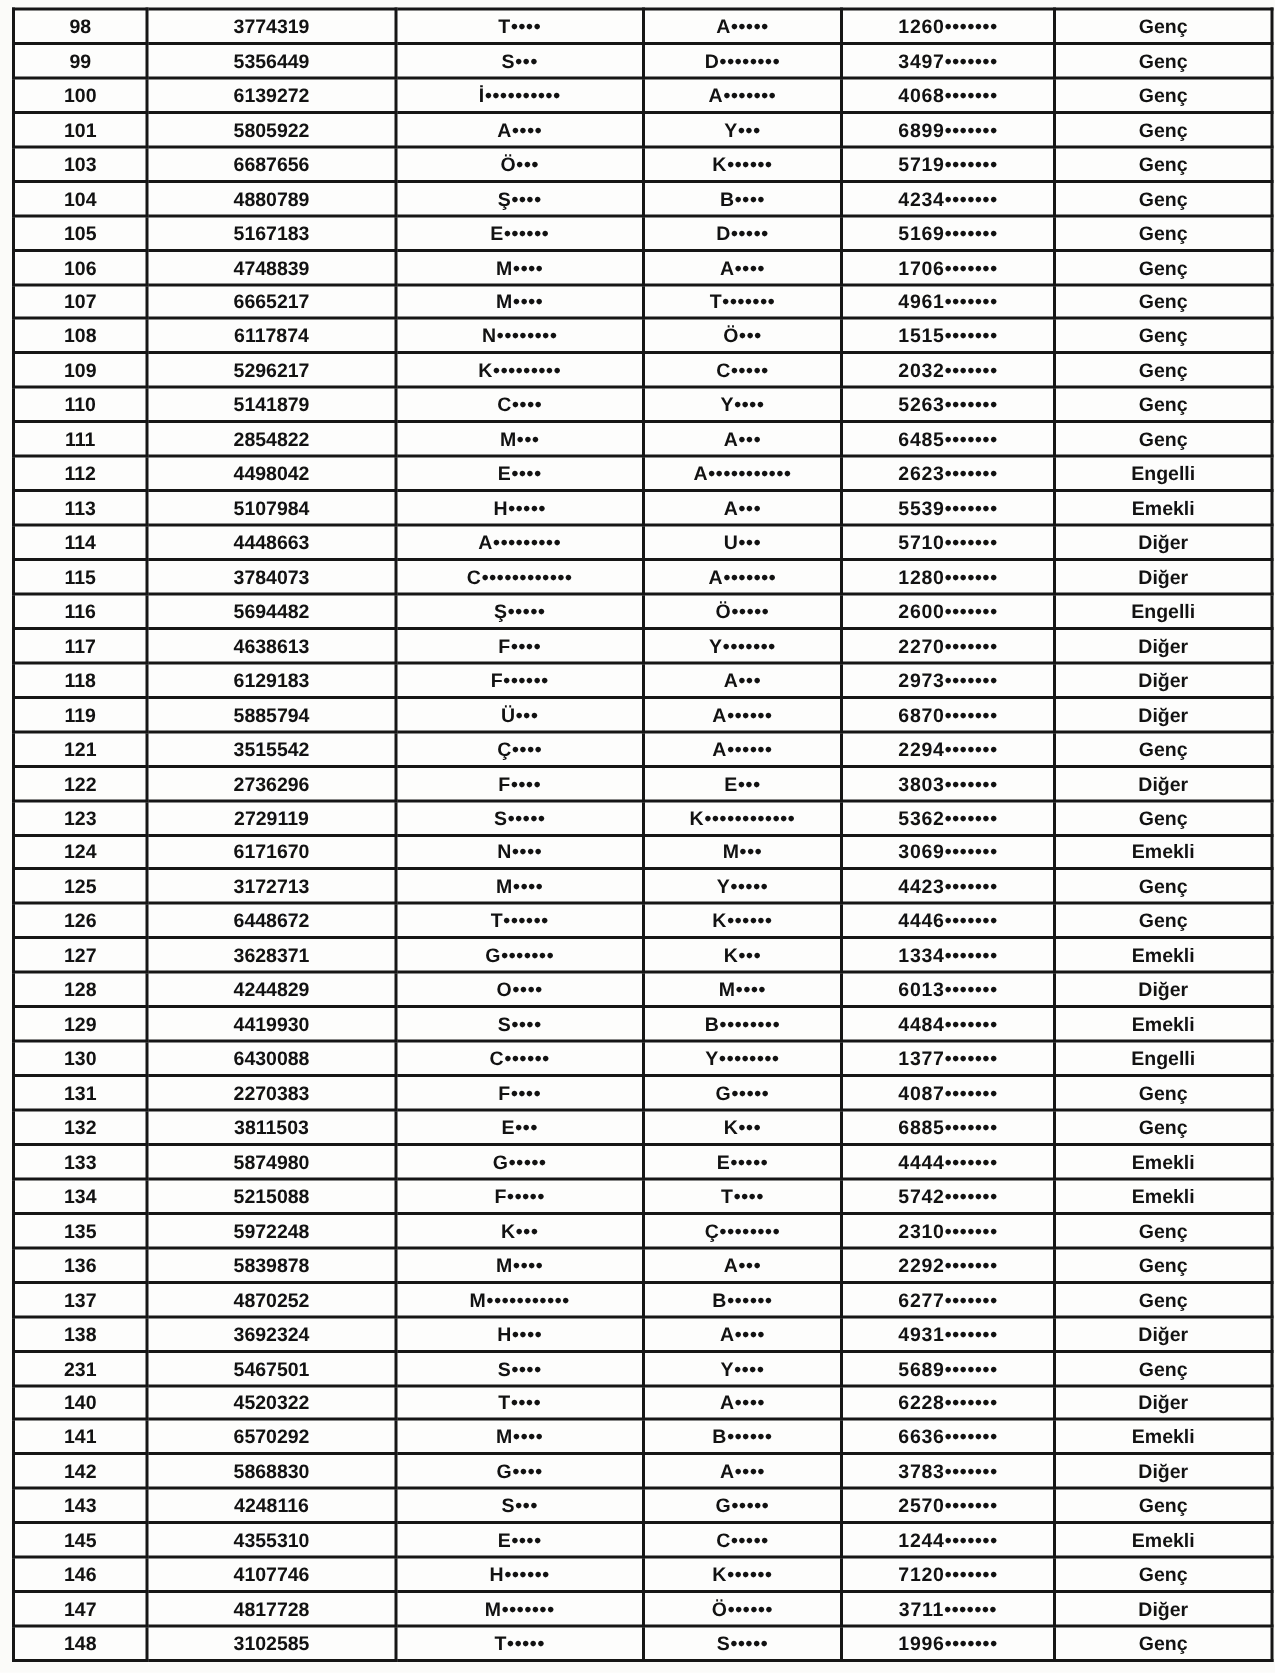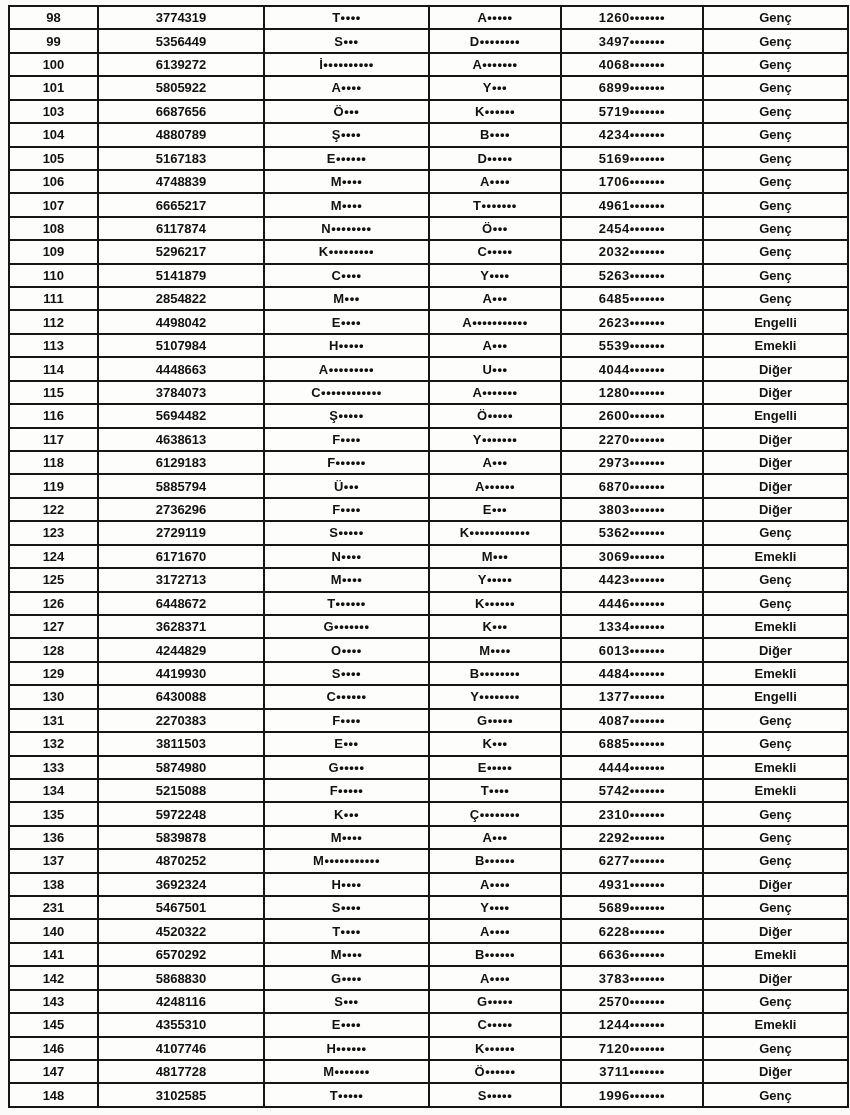--- a/index.html
+++ b/index.html
@@ -136,21 +136,21 @@
     <td class="masked">T•••••••</td>
     <td class="masked">4961•••••••</td>
     <td>Genç</td>
   </tr>
 
   <tr>
     <td>108</td>
     <td>6117874</td>
     <td class="masked">N••••••••</td>
     <td class="masked">Ö•••</td>
-    <td class="masked">2454•••••••</td>
+    <td class="masked">1515•••••••</td>
     <td>Genç</td>
   </tr>
 
   <tr>
     <td>109</td>
     <td>5296217</td>
     <td class="masked">K•••••••••</td>
     <td class="masked">C•••••</td>
     <td class="masked">2032•••••••</td>
     <td>Genç</td>
@@ -190,21 +190,21 @@
     <td class="masked">A•••</td>
     <td class="masked">5539•••••••</td>
     <td>Emekli</td>
   </tr>
 
   <tr>
     <td>114</td>
     <td>4448663</td>
     <td class="masked">A•••••••••</td>
     <td class="masked">U•••</td>
-    <td class="masked">4044•••••••</td>
+    <td class="masked">5710•••••••</td>
     <td>Diğer</td>
   </tr>
 
   <tr>
     <td>115</td>
     <td>3784073</td>
     <td class="masked">C••••••••••••</td>
     <td class="masked">A•••••••</td>
     <td class="masked">1280•••••••</td>
     <td>Diğer</td>
@@ -240,20 +240,28 @@
   <tr>
     <td>119</td>
     <td>5885794</td>
     <td class="masked">Ü•••</td>
     <td class="masked">A••••••</td>
     <td class="masked">6870•••••••</td>
     <td>Diğer</td>
   </tr>
 
 
+  <tr>
+    <td>121</td>
+    <td>3515542</td>
+    <td class="masked">Ç••••</td>
+    <td class="masked">A••••••</td>
+    <td class="masked">2294•••••••</td>
+    <td>Genç</td>
+  </tr>
 
   <tr>
     <td>122</td>
     <td>2736296</td>
     <td class="masked">F••••</td>
     <td class="masked">E•••</td>
     <td class="masked">3803•••••••</td>
     <td>Diğer</td>
   </tr>
 

